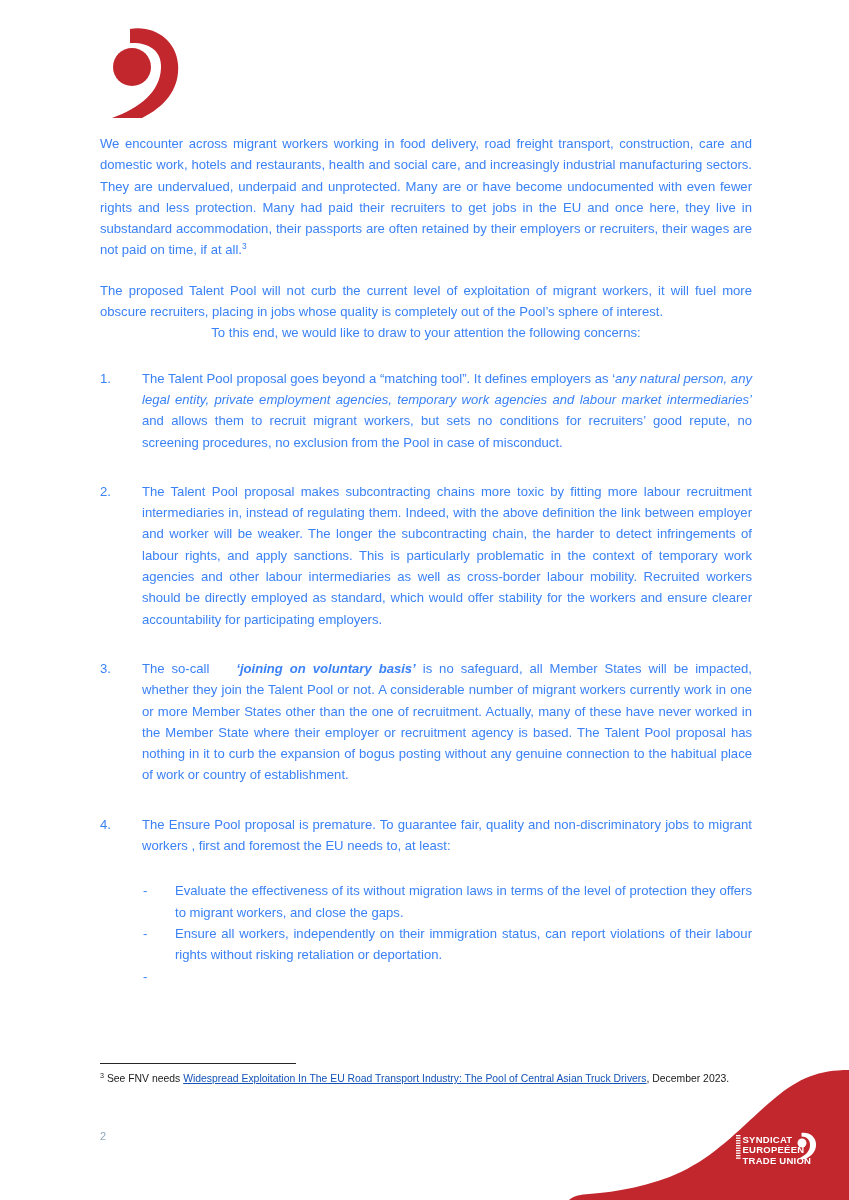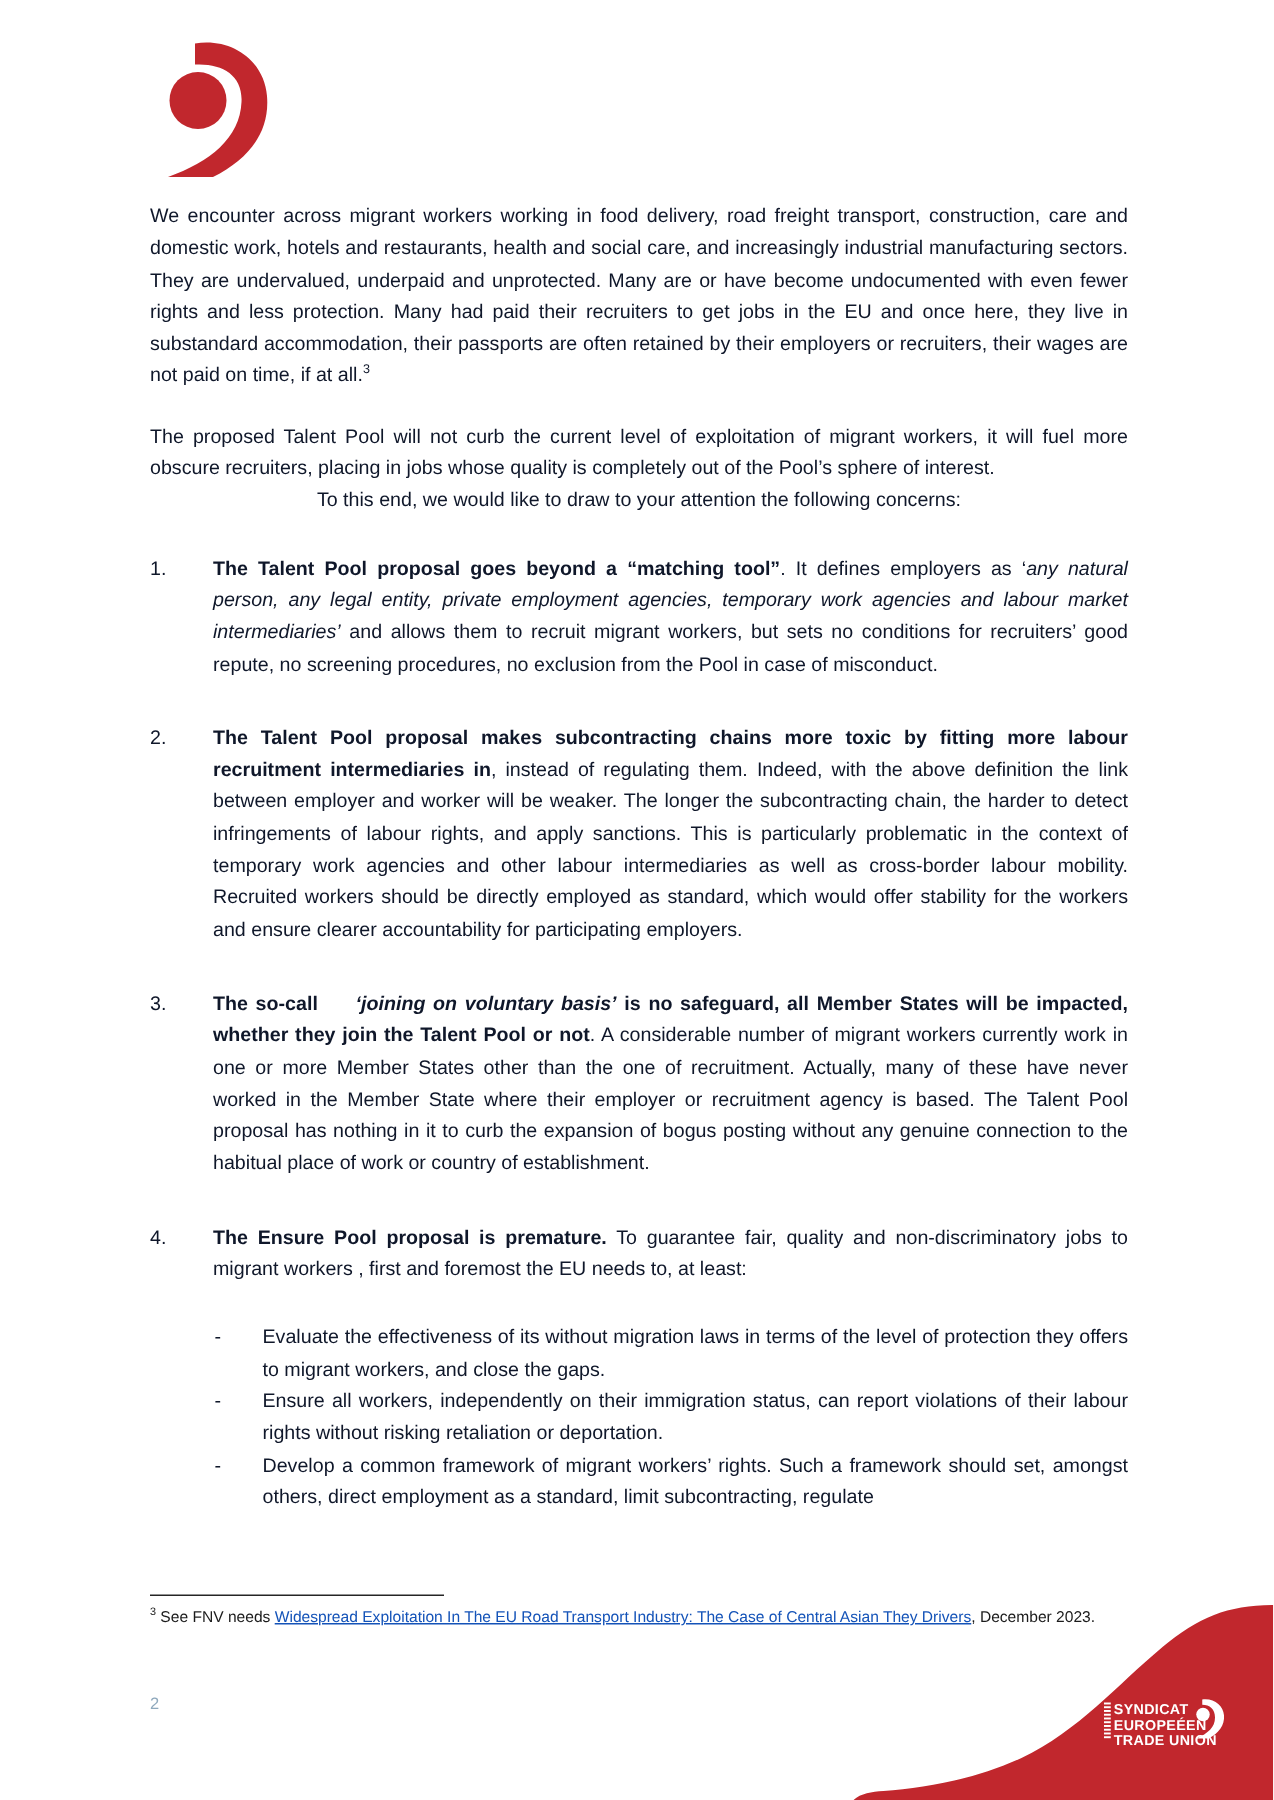--- a/index.html
+++ b/index.html
@@ -29,37 +29,37 @@
     height: 95px;
   }
   .header-logo svg { display: block; }
 
   
   .content {
     position: absolute;
     left: 100px;
     top: 133px;
     width: 652px;
-    color: #0f172a;
+    color: #3b82f6;
     font-size: 13.1px;
     line-height: 21.3px;
   }
 
   p.para {
     margin: 0 0 0 0;
     text-align: justify;
     text-justify: inter-word;
   }
   p.para.nojust { text-align: center; }
 
   .spacer-sm { height: 19px; }
   .spacer-md { height: 24px; }
   .spacer-lg { height: 28px; }
 
-  b, .b { font-weight: bold; }
+  b, .b { font-weight: normal; }
   i, .i { font-style: italic; }
   .bi { font-weight: bold; font-style: italic; margin-left: 20px; }
 
   sup {
     font-size: 8.4px;
     vertical-align: super;
     line-height: 0;
   }
 
   
@@ -204,28 +204,27 @@
       <span>Evaluate the effectiveness of its without migration laws in terms of the level of protection they offers to migrant workers, and close the gaps.</span>
     </div>
 
     <div class="dash-item">
       <span class="dash">-</span>
       <span>Ensure all workers, independently on their immigration status, can report violations of their labour rights without risking retaliation or deportation.</span>
     </div>
 
     <div class="dash-item">
       <span class="dash">-</span>
-      <span>Develop a common framework of migrant workers’ rights. Such a framework should set, amongst others,  direct employment as a standard, limit subcontracting, regulate</span>
     </div>
 
   </div>
 
   <div class="footnote-wrap">
     <div class="footnote-rule"></div>
-    <div class="footnote"><sup>3</sup><span> See FNV needs </span><span class="link">Widespread Exploitation In The EU Road Transport Industry: The Case of Central Asian They Drivers</span><span>, December 2023.</span></div>
+    <div class="footnote"><sup>3</sup><span> See FNV needs </span><span class="link">Widespread Exploitation In The EU Road Transport Industry: The Pool of Central Asian Truck Drivers</span><span>, December 2023.</span></div>
   </div>
 
   <div class="page-number">2</div>
 
   <div class="corner-art">
     <svg width="280" height="130" viewBox="0 0 280 130" xmlns="http://www.w3.org/2000/svg">
       <path d="M280,0 C250,0 230,8 206,28 C176,53 150,84 112,102 C82,116 48,122 20,124 C12,124.5 5,125.5 0,130 L280,130 Z" fill="#c1272d"></path>
     </svg>
   </div>
 

